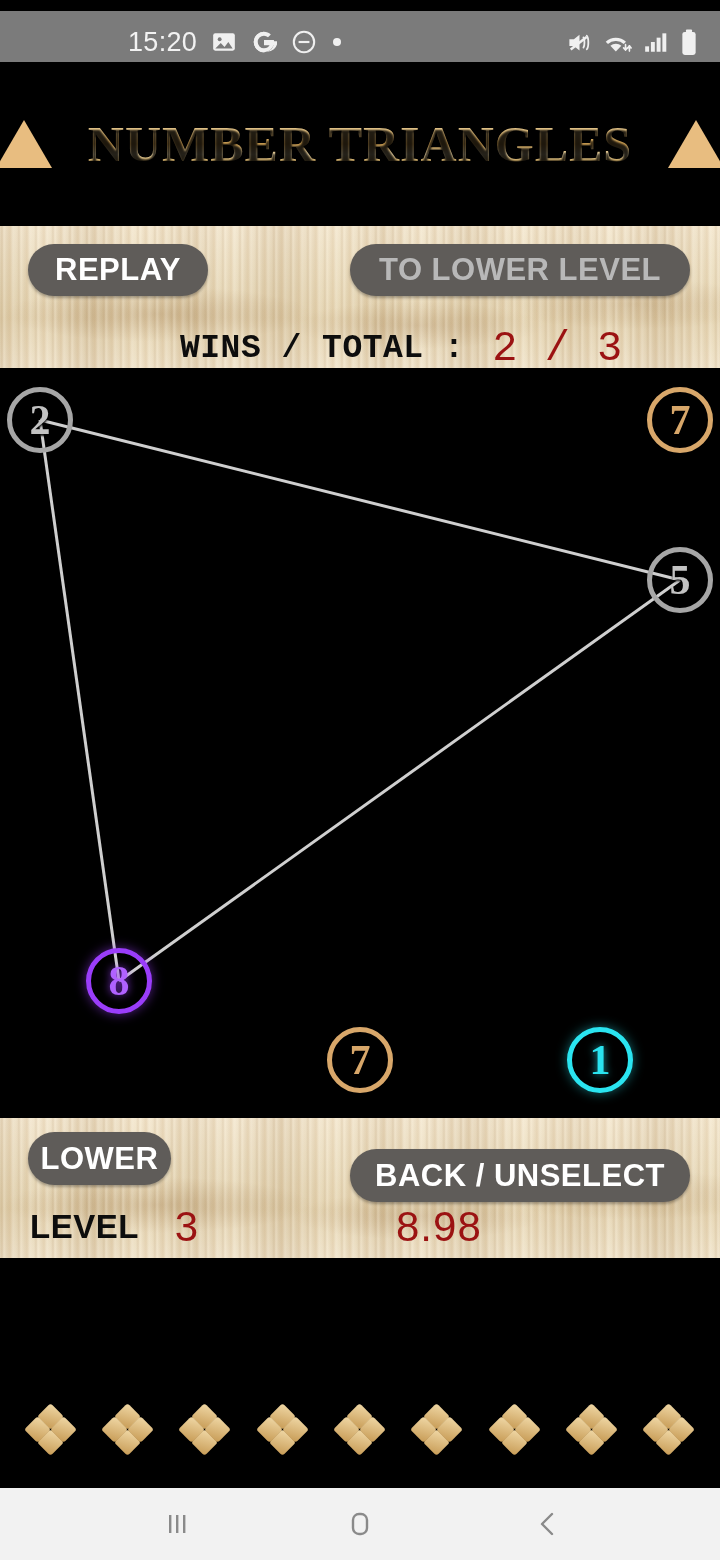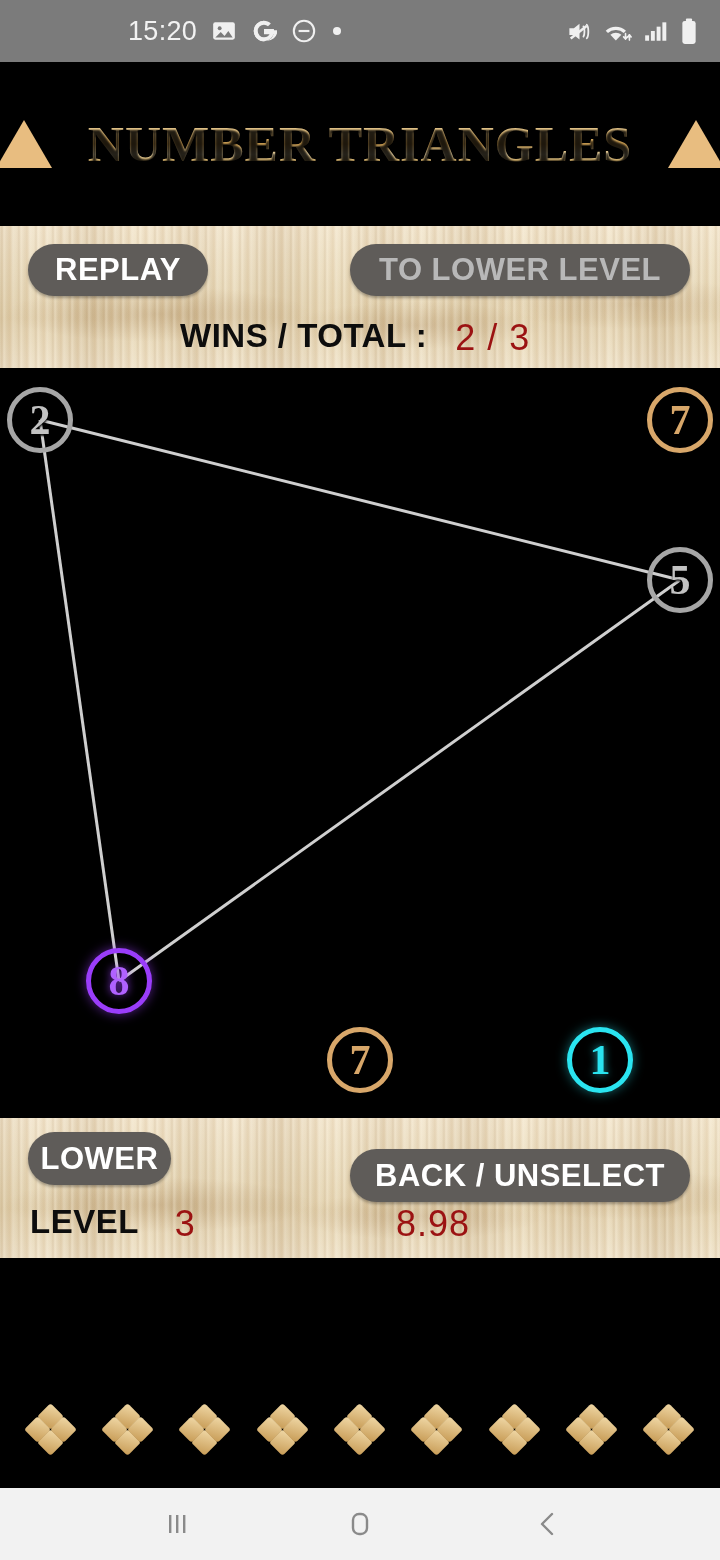--- a/index.html
+++ b/index.html
@@ -15,21 +15,21 @@
   #app {
     position: relative;
     width: 720px;
     height: 1560px;
     background: #000;
   }
 
   
   #status-bar {
     position: absolute;
-    top: 0; left: 0;
+    top: 11px; left: 0;
     width: 720px; height: 62px;
     background: #7b7b7b;
     display: flex;
     align-items: center;
   }
   #status-left {
     display: flex;
     align-items: center;
     gap: 14px;
     margin-left: 128px;
@@ -139,25 +139,25 @@
     white-space: nowrap;
   }
   .stat-label {
     color: #0d0d0d;
     font-size: 33px;
     font-weight: bold;
     letter-spacing: 0.5px;
   }
   .stat-value {
     color: #9b1212;
-    font-size: 36px;
+    font-size: 42px;
     font-weight: 400;
     letter-spacing: 1px;
   }
-  #wins-row  { left: 180px; top: 88px; gap: 28px; }
+  #wins-row  { left: 180px; top: 96px; gap: 28px; font-family: Liberation Mono, monospace; }
   #level-row { left: 30px;  top: 82px; gap: 36px; }
   #score-row { left: 396px; top: 82px; gap: 34px; }
   #wins-row .stat-value,
   #score-row .stat-value { position: relative; top: 3px; }
   #level-row .stat-value { position: relative; top: 3px; }
 
   
   #board {
     position: absolute;
     top: 368px; left: 0;

